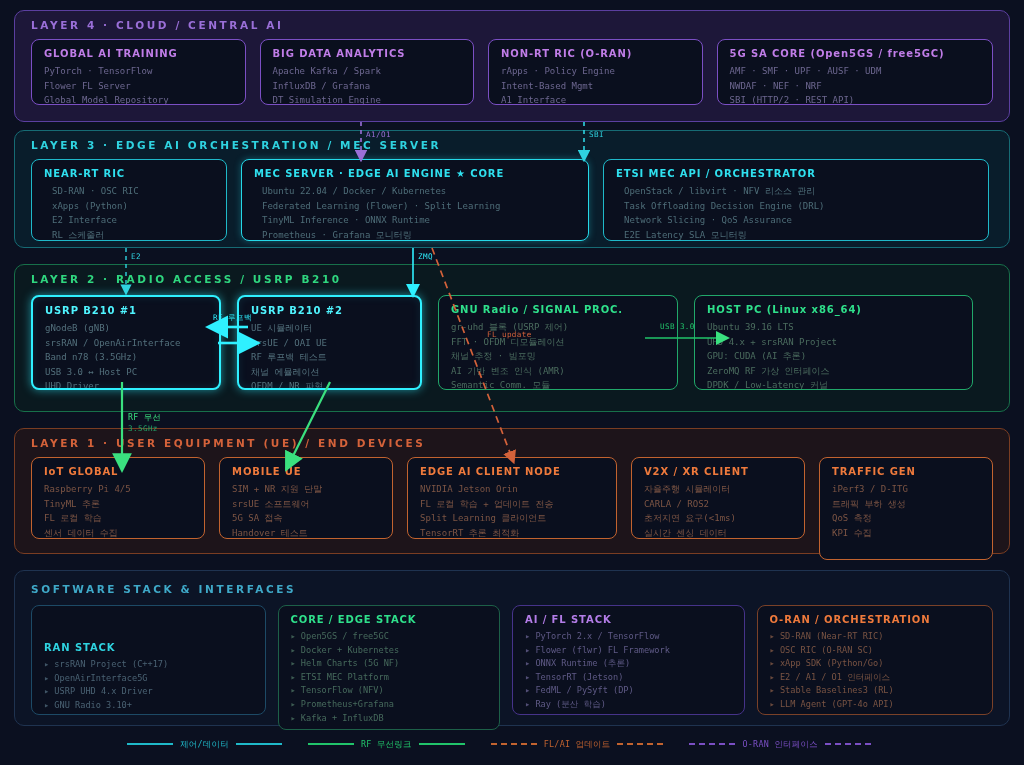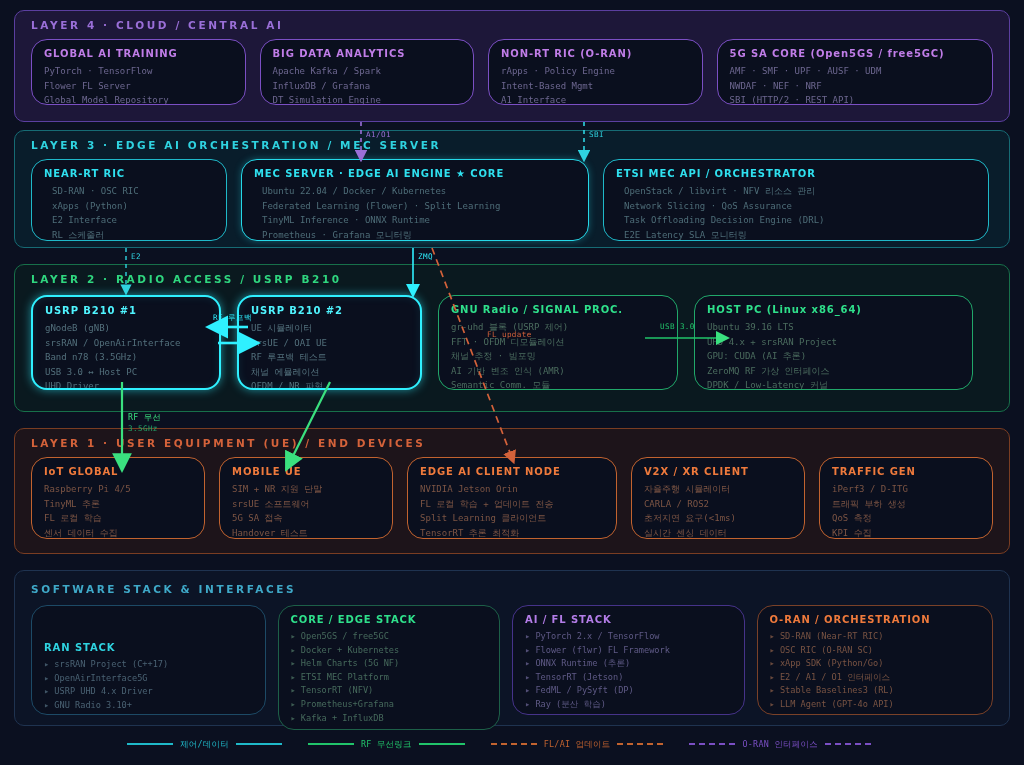--- a/index.html
+++ b/index.html
@@ -16,21 +16,21 @@
   .layer > .ltitle {
     position:absolute; top:8px; left:16px;
     font-size:10.5px; letter-spacing:2.6px; font-weight:bold;
     font-family:"DejaVu Sans","Liberation Sans",sans-serif;
     white-space:nowrap;
   }
   .boxes { position:absolute; left:16px; right:16px; top:28px; bottom:12px;
            display:flex; gap:14px; align-items:flex-start; }
 
   
-  .node { border-radius:16px; padding:8px 10px 7px 12px;
+  .node { border-radius:8px; padding:8px 10px 7px 12px;
           background:#0a0f1e; overflow:hidden; position:relative; }
   .node .ntitle {
     font-family:"DejaVu Sans","Liberation Sans",sans-serif;
     font-size:10px; font-weight:bold; letter-spacing:.9px;
     margin-bottom:5px; white-space:nowrap;
   }
   .node .nline { font-size:9px; line-height:14.5px; white-space:nowrap; }
 
   
   .l4 { left:14px; top:10px; width:996px; height:112px;
@@ -145,22 +145,22 @@
       <div class="node core" style="width:348px;height:82px">
         <div class="ntitle">MEC SERVER · EDGE AI ENGINE ★ CORE</div>
         <div class="nline">Ubuntu 22.04 / Docker / Kubernetes</div>
         <div class="nline">Federated Learning (Flower) · Split Learning</div>
         <div class="nline">TinyML Inference · ONNX Runtime</div>
         <div class="nline">Prometheus · Grafana 모니터링</div>
       </div>
       <div class="node" style="width:386px;height:82px">
         <div class="ntitle">ETSI MEC API / ORCHESTRATOR</div>
         <div class="nline">OpenStack / libvirt · NFV 리소스 관리</div>
+        <div class="nline">Task Offloading Decision Engine (DRL)</div>
         <div class="nline">Network Slicing · QoS Assurance</div>
-        <div class="nline">Task Offloading Decision Engine (DRL)</div>
         <div class="nline">E2E Latency SLA 모니터링</div>
       </div>
     </div>
   </div>
 
   <div class="layer l2">
     <div class="ltitle">LAYER 2 · RADIO ACCESS / USRP B210</div>
     <div class="boxes" style="top:30px;gap:16px">
       <div class="node hot" style="width:190px;height:95px">
         <div class="ntitle">USRP B210 #1</div>
@@ -223,21 +223,21 @@
         <div class="nline">TensorRT 추론 최적화</div>
 
       </div>
       <div class="node" style="width:183px;height:82px">
         <div class="ntitle">V2X / XR CLIENT</div>
         <div class="nline">자율주행 시뮬레이터</div>
         <div class="nline">CARLA / ROS2</div>
         <div class="nline">초저지연 요구(&lt;1ms)</div>
         <div class="nline">실시간 센싱 데이터</div>
       </div>
-      <div class="node" style="width:183px;height:82px">
+      <div class="node" style="width:183px;height:103px">
         <div class="ntitle">TRAFFIC GEN</div>
         <div class="nline">iPerf3 / D-ITG</div>
         <div class="nline">트래픽 부하 생성</div>
         <div class="nline">QoS 측정</div>
         <div class="nline">KPI 수집</div>
       </div>
     </div>
   </div>
 
   <div class="layer sw">
@@ -252,21 +252,21 @@
         <div class="nline">ZeroMQ RF Bridge</div>
         <div class="nline">Low-Latency Kernel</div>
         <div class="nline">DPDK / PREEMPT-RT</div>
       </div>
       <div class="node core" style="width:223px;height:125px">
         <div class="ntitle">CORE / EDGE STACK</div>
         <div class="nline">Open5GS / free5GC</div>
         <div class="nline">Docker + Kubernetes</div>
         <div class="nline">Helm Charts (5G NF)</div>
         <div class="nline">ETSI MEC Platform</div>
-        <div class="nline">TensorRT (NFV)</div>
+        <div class="nline">TensorFlow (NFV)</div>
         <div class="nline">Prometheus+Grafana</div>
         <div class="nline">Kafka + InfluxDB</div>
       </div>
       <div class="node ai" style="width:233px;height:110px">
         <div class="ntitle">AI / FL STACK</div>
         <div class="nline">PyTorch 2.x / TensorFlow</div>
         <div class="nline">Flower (flwr) FL Framework</div>
         <div class="nline">ONNX Runtime (추론)</div>
         <div class="nline">TensorRT (Jetson)</div>
         <div class="nline">FedML / PySyft (DP)</div>

